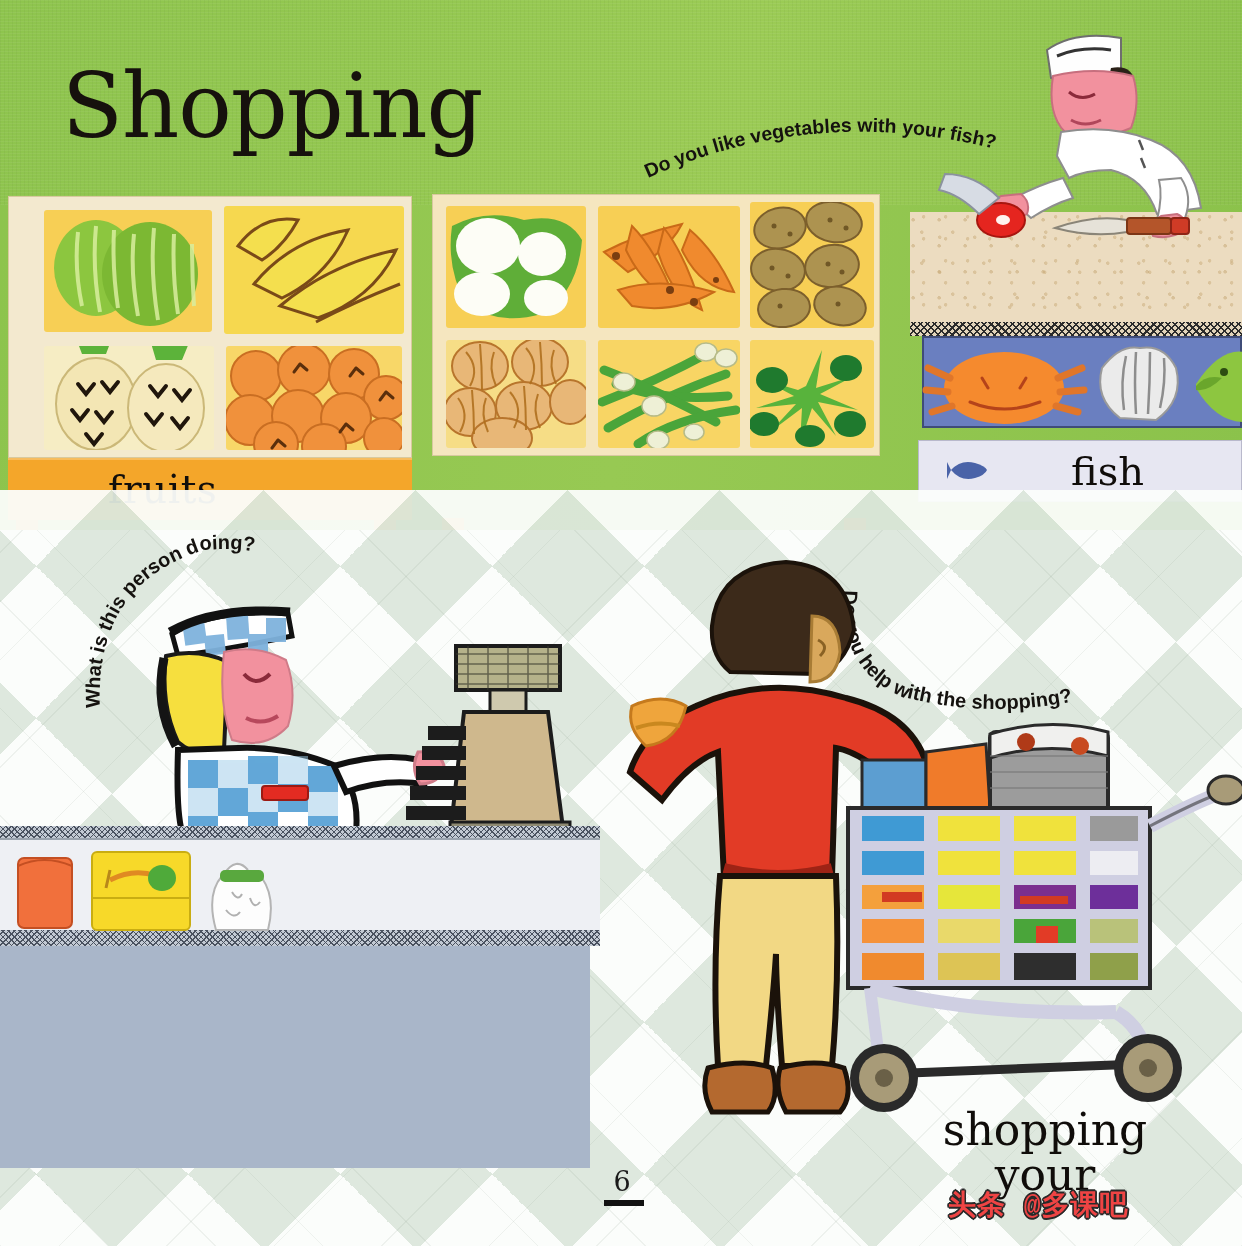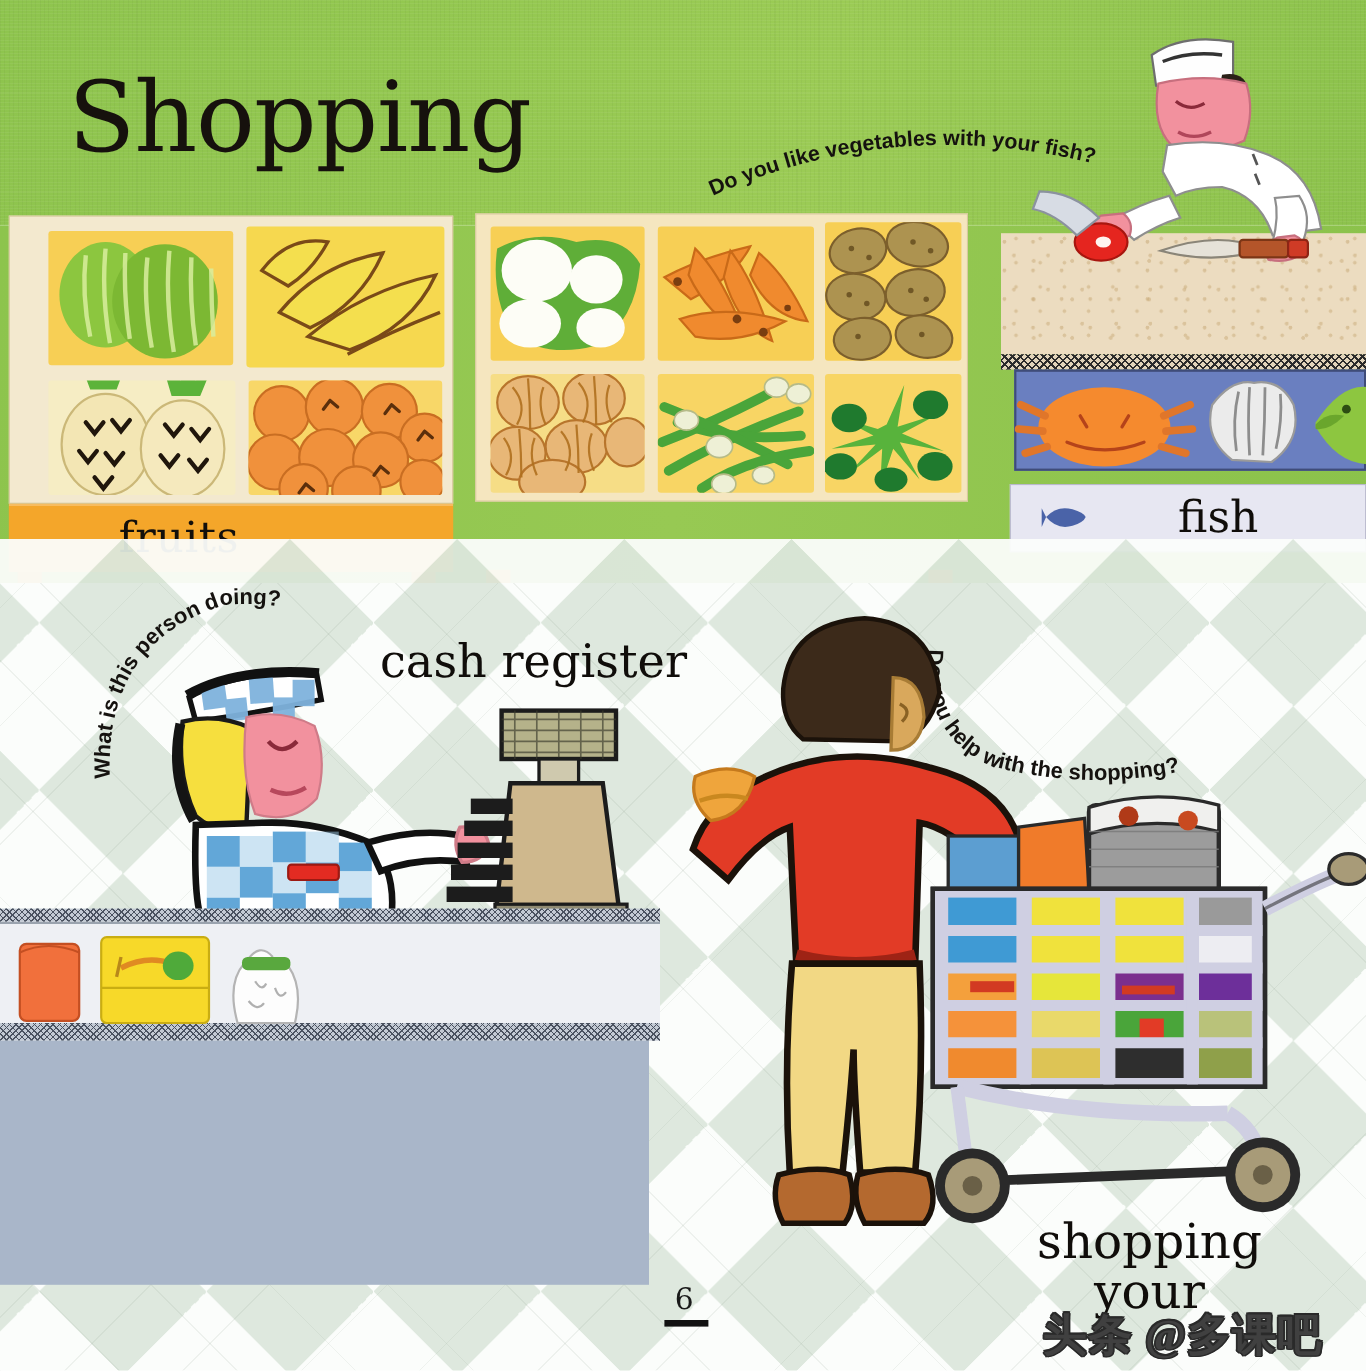--- a/index.html
+++ b/index.html
@@ -131,22 +131,22 @@
   #shopping-cart-label{ font-size:44px; }
 
   .page-num{
     position:absolute; font-family:"DejaVu Serif", serif;
     font-size:27px; color:#1a1a1a; text-align:center;
   }
   .page-rule{ position:absolute; background:#111; }
 
   .watermark{
     position:absolute;
-    font-family:Liberation Serif, serif;
-    font-size:40px; font-weight:bold; color:#404040;
+    font-family:Liberation Mono, monospace;
+    font-size:28px; font-weight:bold; color:#ef4444;
     text-shadow:
        1.6px 0 0 #2a2a2a, -1.6px 0 0 #2a2a2a,
        0 1.6px 0 #2a2a2a, 0 -1.6px 0 #2a2a2a,
        1.2px 1.2px 0 #2a2a2a, -1.2px -1.2px 0 #2a2a2a,
        1.2px -1.2px 0 #2a2a2a, -1.2px 1.2px 0 #2a2a2a;
     white-space:nowrap; letter-spacing:1px;
   }
 
   svg.art{ position:absolute; overflow:visible; }
 </style>
@@ -460,21 +460,20 @@
 
   <svg class="curve-svg" style="left:828px; top:578px; width:268px; height:150px;" viewBox="0 0 268 150">
     <defs>
         <path id="arc3" d="M 16,12 Q 10,90 72,118 Q 160,142 252,122" fill="none"></path>
       </defs>
     <text font-size="20">
       <textPath href="#arc3" startOffset="0%">Do you help with the shopping?</textPath>
     </text>
   </svg>
 
-  <div class="label" id="cash-register-label" style="left:330px; top:580px; width:310px;">cash register</div>
 
   <svg class="art" style="left:120px; top:600px; width:340px; height:250px;" viewBox="0 0 340 250">
 
     <g>
       <path d="M52 34 Q96 8 168 14 L172 36 Q116 48 58 56 Z" fill="#ffffff" stroke="#111" stroke-width="5"></path>
       <g fill="#7fb3dd" opacity=".95">
         <rect x="62" y="22" width="22" height="24" transform="rotate(-8 62 22)"></rect>
         <rect x="106" y="16" width="22" height="24" transform="rotate(-4 106 16)"></rect>
         <rect x="146" y="18" width="20" height="24"></rect>
         <rect x="84" y="36" width="20" height="20" transform="rotate(-6 84 36)"></rect>

